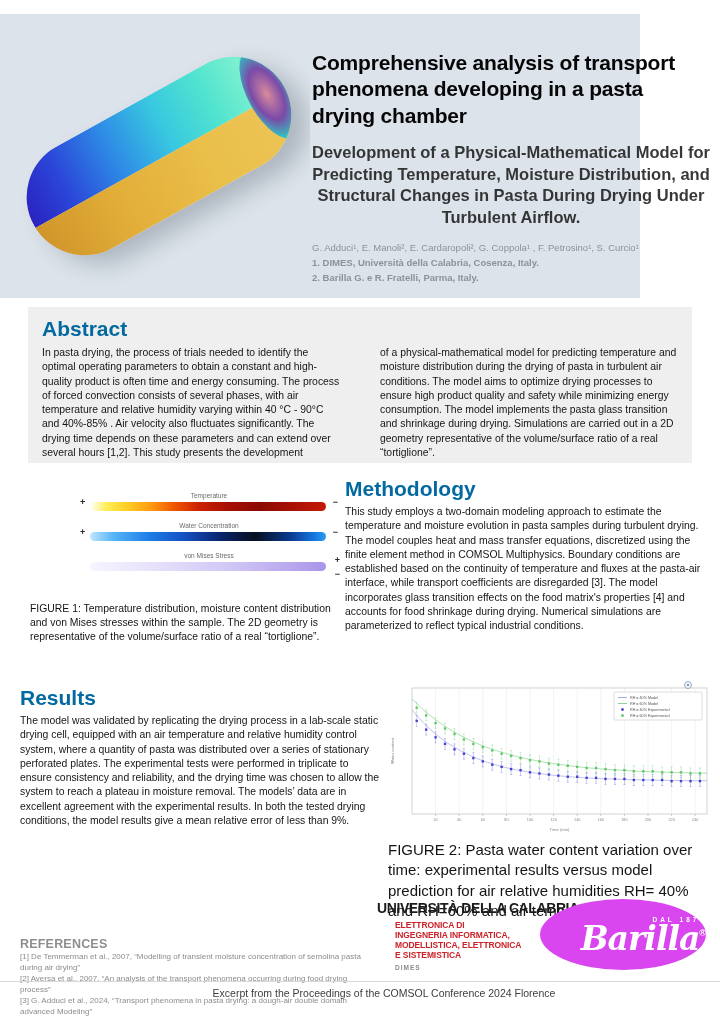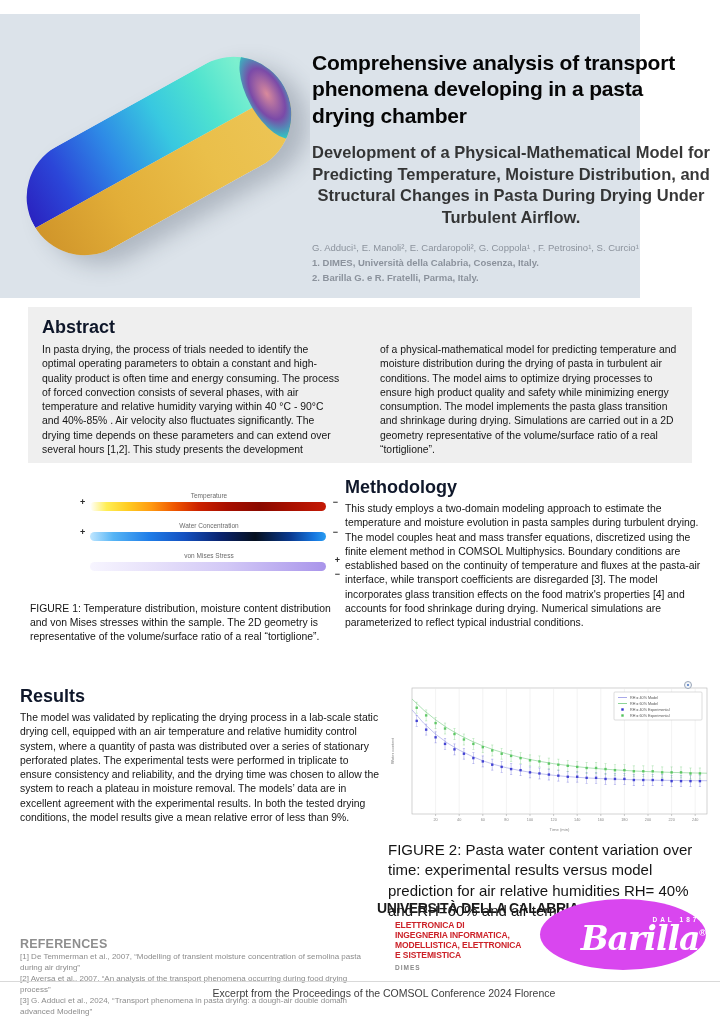--- a/index.html
+++ b/index.html
@@ -18,21 +18,21 @@
   .pasta-tube .tube-end{position:absolute;right:-8px;top:7%;width:46px;height:86%;border-radius:50%;
     background:radial-gradient(ellipse at 42% 48%, #d98a9c 0%, #7a4aa8 38%, #2ec8c4 66%, #e0a040 92%);}
   .header-text{position:absolute;left:312px;top:36px;width:398px;}
   .poster-title{font-size:21px;font-weight:bold;line-height:1.26;color:#060606;letter-spacing:-.2px;}
   .poster-subtitle{margin-top:13px;font-size:16.5px;line-height:1.3;color:#1c1c1c;font-weight:bold;opacity:.88;text-align:center;}
   .poster-authors{margin-top:13px;font-size:9.5px;color:#8b929c;line-height:1.55;}
   .poster-affil{font-size:9.5px;color:#8b929c;line-height:1.55;font-weight:bold;}
 
   
   .abstract-box{position:absolute;left:28px;top:307px;width:664px;height:156px;background:#efefef;padding:10px 14px;}
-  .section-title{font-size:18px;font-weight:bold;color:#0f172a;}
+  .section-title{font-size:21px;font-weight:bold;color:#0369a1;}
   .abstract-cols{display:flex;gap:40px;margin-top:5px;}
   .abstract-col{flex:1;font-size:10.4px;line-height:1.37;color:#151515;}
 
   
   .fig1{position:absolute;left:80px;top:492px;width:258px;}
   .cbar-label{text-align:center;font-size:6.5px;color:#6b6b6b;margin-bottom:2px;}
   .cbar-line{position:relative;height:12px;margin-bottom:9px;}
   .cbar{position:absolute;left:10px;right:12px;top:1px;height:9px;border-radius:5px;}
   .bar-temp{background:linear-gradient(90deg,#ffffff 0%,#ffee55 7%,#ffcc22 16%,#ff9911 26%,#ee5500 36%,#cc2200 46%,#a80f00 58%,#8a0a00 72%,#a81000 85%,#c41a06 100%);}
   .bar-water{background:linear-gradient(90deg,#bfe6ff 0%,#55b4f5 10%,#1f7de8 25%,#1450c0 40%,#0a2470 55%,#06101f 70%,#0a3a90 85%,#1677e0 95%,#2a9cf0 100%);}

